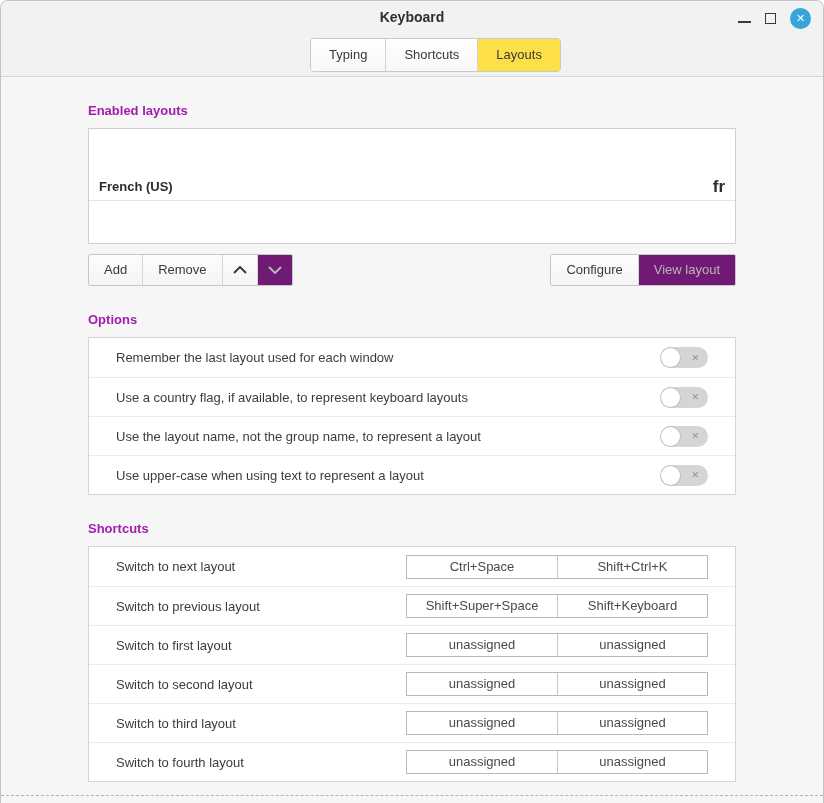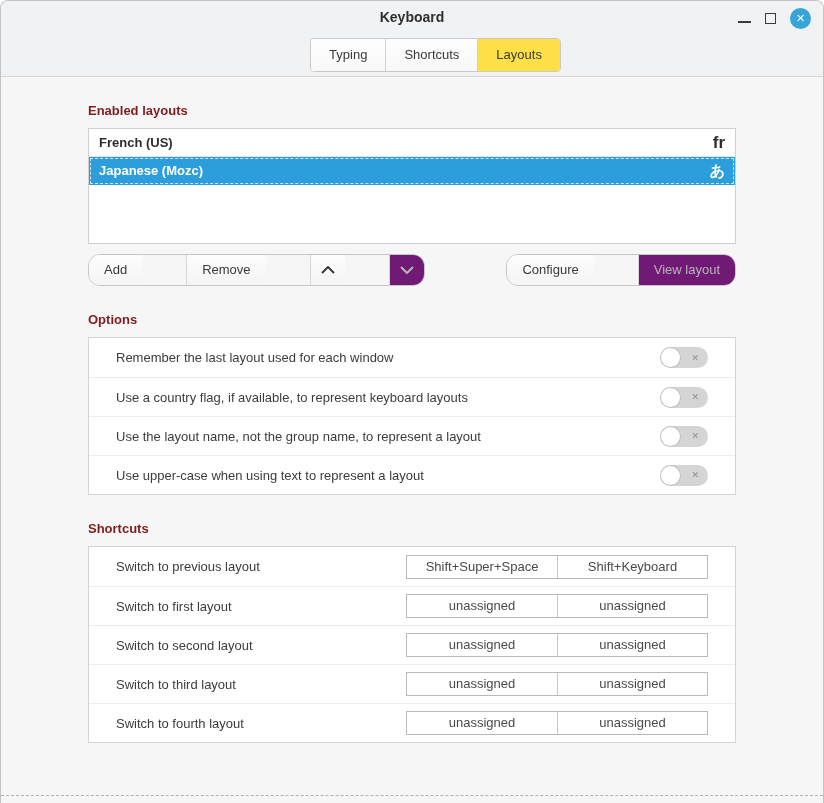--- a/index.html
+++ b/index.html
@@ -59,52 +59,52 @@
     font-size:13px; color:#3a3a3a;
     background:linear-gradient(#fefefe,#f8f8f8);
     border-left:1px solid #d2d2d2;
     cursor:pointer; white-space:nowrap;
   }
   .tab:first-child { border-left:none; }
   .tab.active { background:#fde047; }
   
   .content { padding:0 87px; }
   .section-heading {
-    font-size:13px; font-weight:bold; color:#7f1d1d;
+    font-size:13px; font-weight:bold; color:#a21caf;
     margin:26px 0 10px 0;
   }
   
   .listbox {
     background:#fff;
     border:1px solid #cfcfcf;
     height:116px;
     overflow:hidden;
   }
   .layout-row {
     height:28px; display:flex; align-items:center;
     padding:0 10px; font-size:13px; font-weight:bold; color:#2d2d2d;
     border-bottom:1px solid #e4e4e4;
     cursor:pointer;
+    margin-top:44px;
   }
   .layout-row.selected {
     background:#2d9edc; color:#fff;
     border-bottom:1px solid #2d9edc;
     outline:1px dashed rgba(255,255,255,.75);
     outline-offset:-2px;
     gap:40px;
   }
   .layout-badge { margin-left:auto; font-size:17px; font-weight:bold; line-height:1; }
   
   .btnrow { margin-top:10px; display:flex; justify-content:space-between; }
   .btn-group {
     display:inline-flex;
     border:1px solid #c6c6c6;
-    border-radius:12px;
+    border-radius:2px;
     overflow:hidden;
-    gap:44px;
   }
   .btn {
     padding:0 15px; height:30px; line-height:30px;
     font-size:13px; color:#3a3a3a;
     background:linear-gradient(#fdfdfd,#f4f4f4);
     border-left:1px solid #d6d6d6;
     cursor:pointer; white-space:nowrap;
     display:flex; align-items:center; justify-content:center;
   }
   .btn:first-child { border-left:none; }
@@ -250,20 +250,27 @@
         <div class="toggle">
           <span class="knob"></span>
           <span class="off-mark">✕</span>
         </div>
       </div>
     </div>
 
     <div class="section-heading">Shortcuts</div>
     <div class="panel">
       <div class="panel-row">
+        <span class="row-label">Switch to next layout</span>
+        <div class="key-group">
+          <div class="key-btn">Ctrl+Space</div>
+          <div class="key-btn">Shift+Ctrl+K</div>
+        </div>
+      </div>
+      <div class="panel-row">
         <span class="row-label">Switch to previous layout</span>
         <div class="key-group">
           <div class="key-btn">Shift+Super+Space</div>
           <div class="key-btn">Shift+Keyboard</div>
         </div>
       </div>
       <div class="panel-row">
         <span class="row-label">Switch to first layout</span>
         <div class="key-group">
           <div class="key-btn">unassigned</div>

